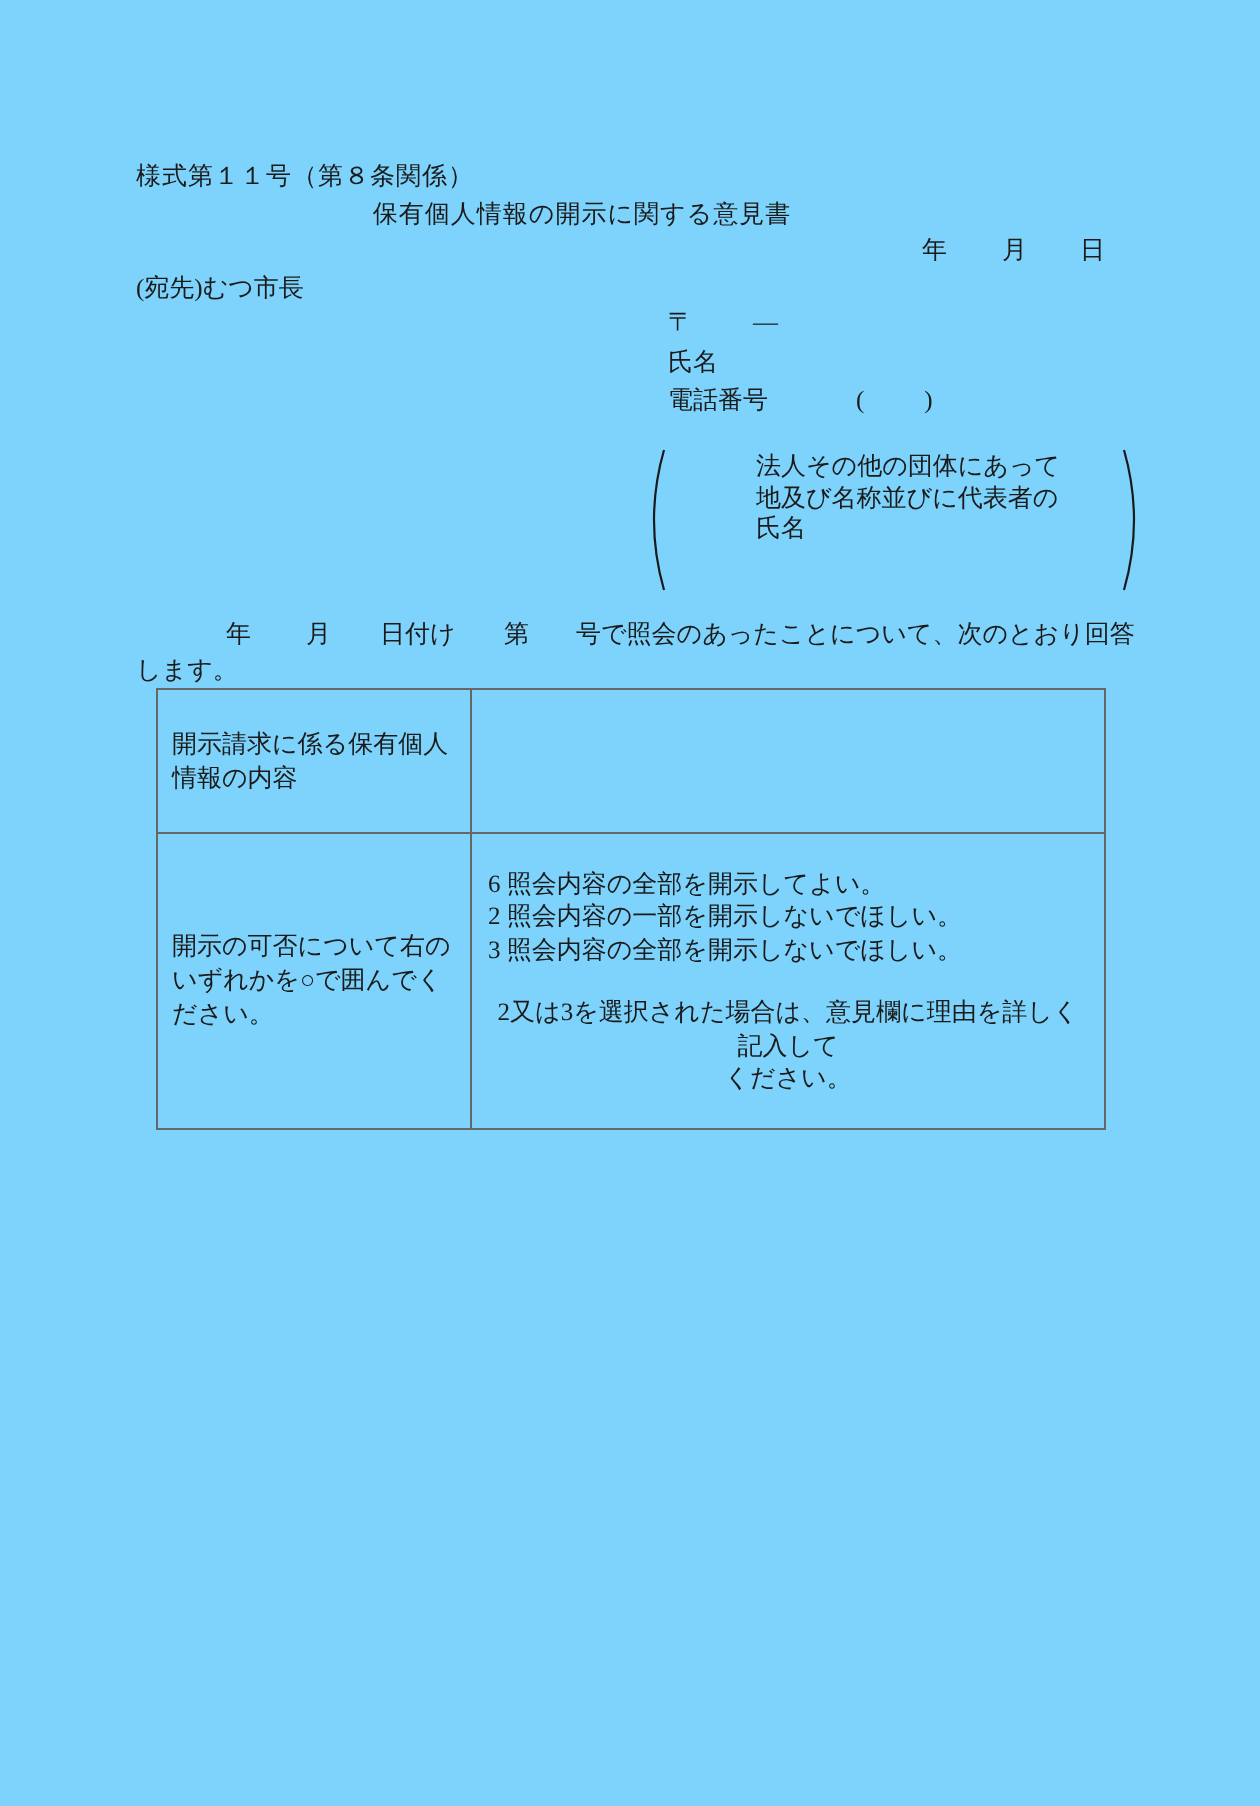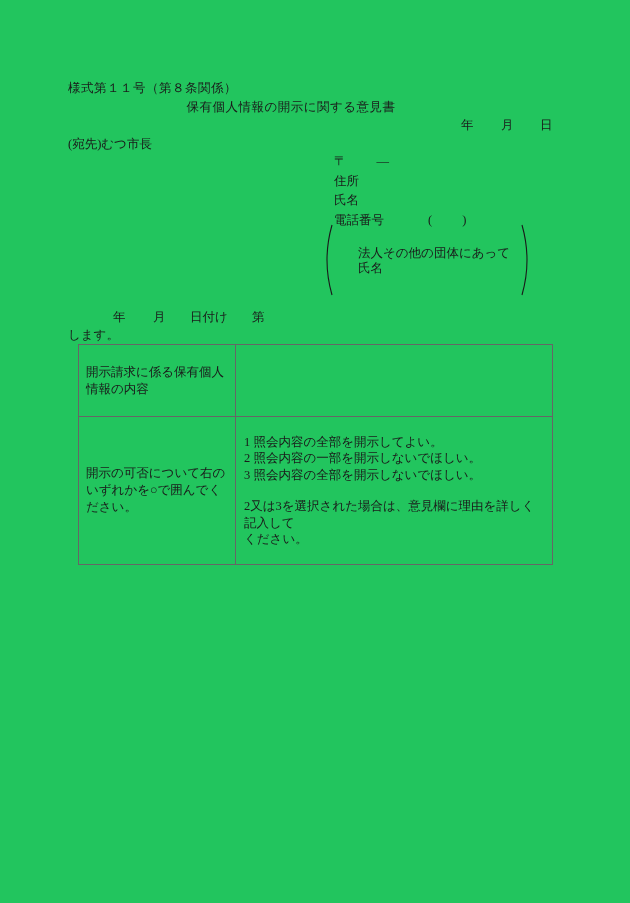--- a/index.html
+++ b/index.html
@@ -5,21 +5,21 @@
   html, body {
     margin: 0;
     padding: 0;
     background: #e8e8e8;
   }
   .page {
     position: relative;
     width: 630px;
     height: 903px;
     margin: 0 auto;
-    background: #22c55e;
+    background: #7dd3fc;
     color: #1a1a1a;
     font-family: "Liberation Serif", "DejaVu Serif", serif;
     font-size: 12.5px;
     line-height: 1.3;
     overflow: hidden;
   }
   .abs { position: absolute; }
 
   .form-number { left: 68px; top: 80px; letter-spacing: 0.5px; }
 
@@ -38,21 +38,22 @@
   .addressee { left: 68px; top: 136px; }
 
   .applicant { left: 334px; top: 152px; line-height: 19.5px; }
   .applicant .dash { display: inline-block; margin-left: 30px; }
   .applicant .p-open  { display: inline-block; margin-left: 44px; }
   .applicant .p-close { display: inline-block; margin-left: 30px; }
 
   .corp-note {
     left: 321px; top: 224px;
     display: flex;
-    align-items: center;
+    align-items: flex-start;
+    gap: 20px;
   }
   .corp-note svg { display: block; flex: 0 0 auto; }
   .corp-lines {
     margin: 2px 7px 0 25px;
     width: 156px;
     line-height: 15.5px;
     white-space: nowrap;
   }
 
   .intro-1 { left: 0; top: 309px; width: 630px; height: 17px; }
@@ -82,21 +83,21 @@
     padding-left: 7px;
     padding-right: 5px;
   }
   .form-table tr.r1 { height: 72px; }
   .form-table tr.r2 { height: 148px; }
   .form-table tr.r3 { height: 101px; }
   .form-table tr.r4 { height: 72px; }
 
   .options div { line-height: 16.5px; }
   .note-spacer { height: 15px; }
-  .note div { line-height: 16.5px; }
+  .note div { line-height: 16.5px; text-align: center; }
 </style>
 </head>
 <body>
 
 <div class="page">
 
   <div class="abs form-number">様式第１１号（第８条関係）</div>
 
   <div class="abs form-title">保有個人情報の開示に関する意見書</div>
 
@@ -105,66 +106,67 @@
     <span class="t-month">月</span>
     <span class="t-day">日</span>
   </div>
 
   <div class="abs addressee">(宛先)むつ市長</div>
 
   <div class="abs applicant">
     <div>
       <span>〒</span><span class="dash">―</span>
     </div>
-    <div>住所</div>
     <div>氏名</div>
     <div>
       <span>電話番号</span><span class="p-open">(</span><span class="p-close">)</span>
     </div>
   </div>
 
   <div class="abs corp-note">
     <svg width="12" height="72" viewBox="0 0 12 72">
       <path d="M 11 1 Q 1 36 11 71" fill="none" stroke="#1a1a1a" stroke-width="1.1"></path>
     </svg>
     <div class="corp-lines">
       <div>法人その他の団体にあって</div>
+      <div>地及び名称並びに代表者の</div>
       <div>氏名</div>
     </div>
     <svg width="12" height="72" viewBox="0 0 12 72">
       <path d="M 1 1 Q 11 36 1 71" fill="none" stroke="#1a1a1a" stroke-width="1.1"></path>
     </svg>
   </div>
 
   <div class="abs intro-1">
     <span class="i-year">年</span>
     <span class="i-month">月</span>
     <span class="i-day">日付け</span>
     <span class="i-dai">第</span>
+    <span class="i-rest">号で照会のあったことについて、次のとおり回答</span>
   </div>
   <div class="abs intro-2">します。</div>
 
   <table class="form-table">
     <tbody>
         <tr class="r1">
       <td class="label-cell">
         <div>開示請求に係る保有個人</div>
         <div>情報の内容</div>
       </td>
       <td class="value-cell"></td>
     </tr>
     <tr class="r2">
       <td class="label-cell">
         <div>開示の可否について右の</div>
         <div>いずれかを○で囲んでく</div>
         <div>ださい。</div>
       </td>
       <td class="value-cell">
         <div class="options">
-          <div>1 照会内容の全部を開示してよい。</div>
+          <div>6 照会内容の全部を開示してよい。</div>
           <div>2 照会内容の一部を開示しないでほしい。</div>
           <div>3 照会内容の全部を開示しないでほしい。</div>
         </div>
         <div class="note-spacer"></div>
         <div class="note">
           <div>2又は3を選択された場合は、意見欄に理由を詳しく記入して</div>
           <div>ください。</div>
         </div>
       </td>
     </tr>

